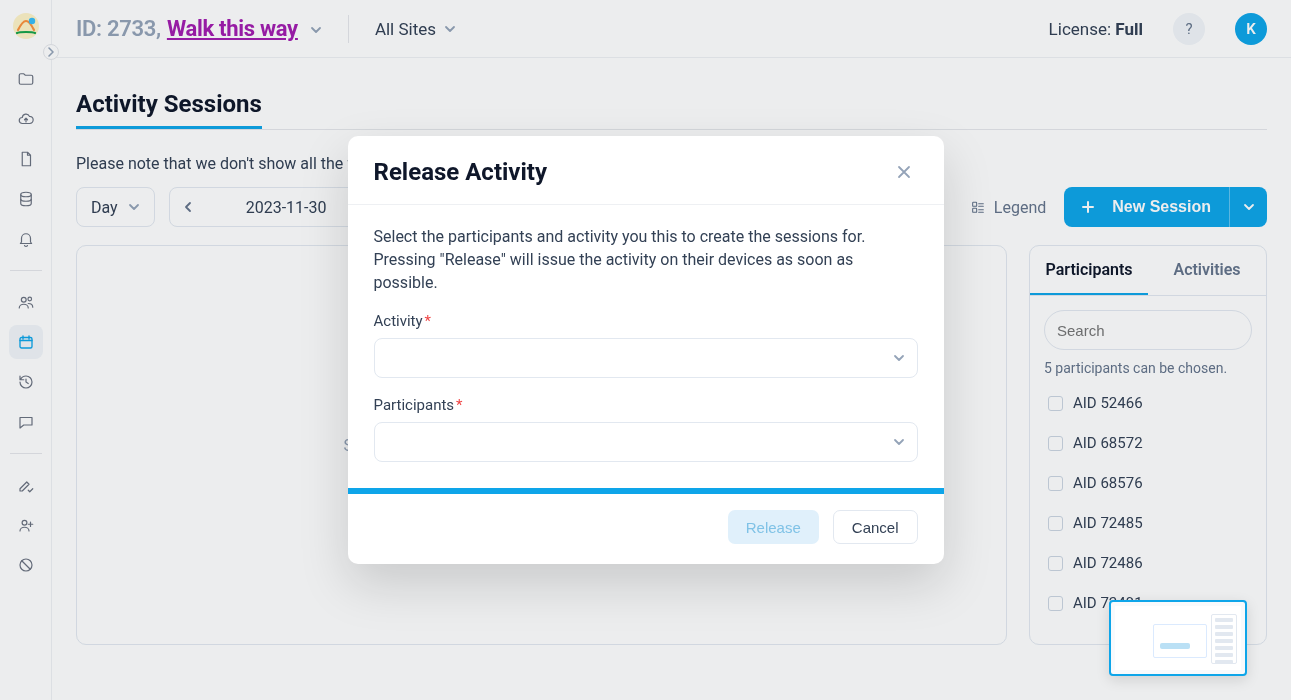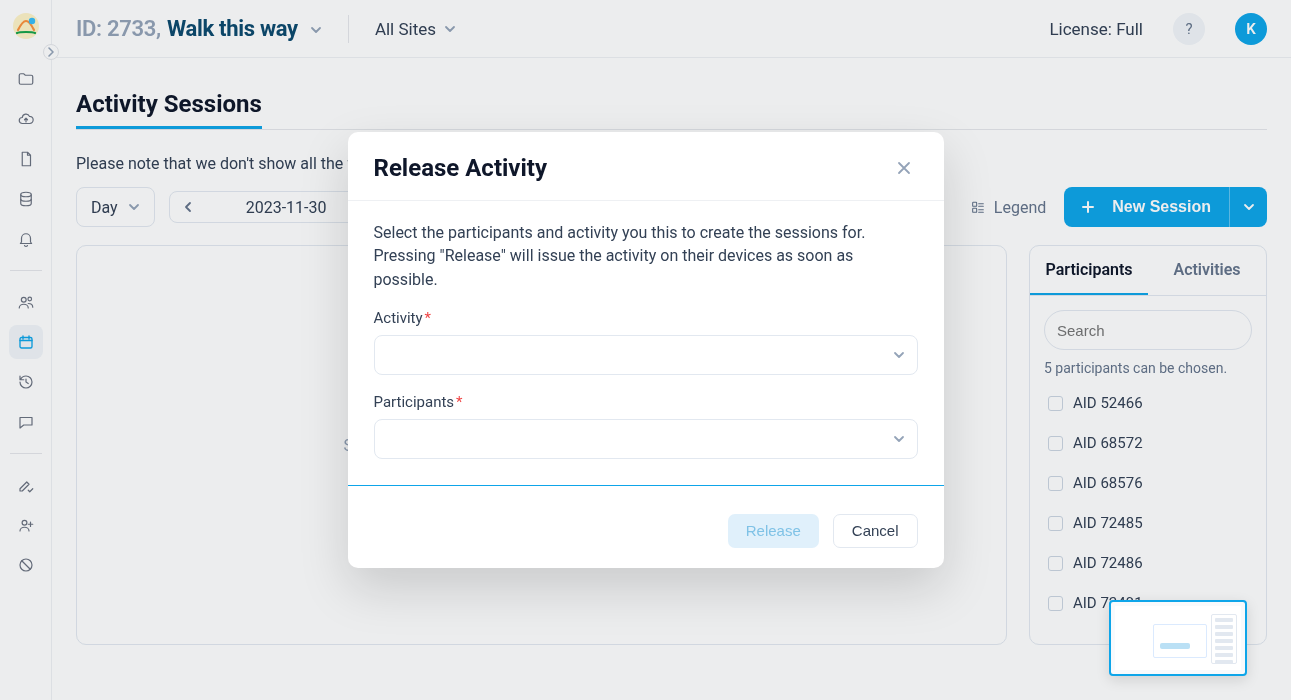--- a/index.html
+++ b/index.html
@@ -11,41 +11,41 @@
   .rail-group { display: flex; flex-direction: column; align-items: center; gap: 6px; width: 100%; }
   .rail-sep { width: 32px; height: 1px; background: #e5e7eb; margin: 10px 0; }
   .rail-item { width: 34px; height: 34px; border-radius: 8px; display: flex; align-items: center; justify-content: center; color: #6b7280; cursor: pointer; }
   .rail-item.active { background: #f1f5f9; color: #0ea5e9; }
   .rail-item svg { width: 18px; height: 18px; }
   .rail-expand { position: absolute; top: 44px; right: -8px; width: 16px; height: 16px; border-radius: 50%; background: #fff; border: 1px solid #e5e7eb; color: #94a3b8; display: flex; align-items: center; justify-content: center; font-size: 9px; cursor: pointer; }
   .main-col { flex: 1; display: flex; flex-direction: column; min-width: 0; }
   .topbar { height: 58px; border-bottom: 1px solid #eef0f3; display: flex; align-items: center; padding: 0 24px; gap: 20px; }
   .id-block { display: flex; align-items: baseline; gap: 6px; cursor: pointer; }
   .id-prefix { color: #94a3b8; font-size: 22px; font-weight: 600; letter-spacing: -0.3px; }
-  .id-title { color: #0c4a6e; font-size: 22px; font-weight: 700; letter-spacing: -0.3px; }
+  .id-title { color: #a21caf; font-size: 22px; font-weight: 700; letter-spacing: -0.3px; text-decoration: underline; }
   .id-caret { color: #94a3b8; margin-left: 6px; display: inline-flex; }
   .top-divider { width: 1px; height: 28px; background: #e5e7eb; margin: 0 6px; }
   .sites-select { display: flex; align-items: center; gap: 8px; color: #334155; font-size: 17px; cursor: pointer; }
   .sites-select .caret { color: #94a3b8; }
   .top-spacer { flex: 1; }
   .license { color: #334155; font-size: 17px; margin-right: 10px; }
-  .license strong { font-weight: 400; }
+  .license strong { font-weight: 700; }
   .topbtn-round { width: 32px; height: 32px; border-radius: 50%; background: #f1f5f9; color: #64748b; display: flex; align-items: center; justify-content: center; font-size: 15px; cursor: pointer; margin-right: 10px; }
   .avatar { width: 32px; height: 32px; border-radius: 50%; background: #0ea5e9; color: #fff; display: flex; align-items: center; justify-content: center; font-weight: 600; font-size: 15px; cursor: pointer; }
 
   .page { padding: 24px 24px 0 24px; display: flex; flex-direction: column; height: calc(100% - 58px); }
   .page-tabs { display: flex; border-bottom: 1px solid #e5e7eb; }
   .page-tab { font-size: 24px; font-weight: 700; color: #0f172a; padding: 8px 0; border-bottom: 3px solid #0ea5e9; }
   .note-line { margin-top: 24px; font-size: 16px; color: #334155; }
   .note-line a { color: #0ea5e9; text-decoration: none; }
 
   .controls-row { margin-top: 14px; display: flex; align-items: center; gap: 14px; }
   .ctrl { height: 40px; border: 1px solid #e2e8f0; border-radius: 8px; background: #fff; display: flex; align-items: center; padding: 0 14px; font-size: 16px; color: #334155; cursor: pointer; gap: 10px; }
   .ctrl .caret { color: #94a3b8; }
-  .date-nav { display: flex; align-items: center; border: 1px solid #e2e8f0; border-radius: 8px; height: 32px; overflow: hidden; }
+  .date-nav { display: flex; align-items: center; border: 1px solid #e2e8f0; border-radius: 8px; height: 40px; overflow: hidden; }
   .date-nav .arrow { width: 36px; display: flex; align-items: center; justify-content: center; color: #64748b; cursor: pointer; height: 100%; }
   .date-nav .date { padding: 0 40px; font-size: 16px; color: #334155; cursor: pointer; }
   .ctrl-link { display: flex; align-items: center; gap: 8px; color: #64748b; font-size: 16px; cursor: pointer; padding: 0 4px; }
   .ctrl-link svg { width: 16px; height: 16px; }
   .new-session-btn { height: 40px; padding: 0 18px; border-radius: 8px; background: #0ea5e9; color: #fff; font-size: 16px; font-weight: 600; display: flex; align-items: center; gap: 8px; cursor: pointer; border: none; }
   .new-session-btn svg { width: 12px; height: 12px; }
   .btn-caret-container { display: flex; }
   .btn-caret { width: 38px; height: 40px; background: #0ea5e9; border-radius: 0 8px 8px 0; display: flex; align-items: center; justify-content: center; color: #fff; cursor: pointer; border-left: 1px solid rgba(255,255,255,0.35); }
   .new-session-btn.grouped { border-radius: 8px 0 0 8px; gap: 18px; }
 
@@ -66,21 +66,21 @@
   .modal { width: 596px; background: #fff; border-radius: 10px; box-shadow: 0 20px 50px rgba(0,0,0,0.15); display: flex; flex-direction: column; overflow: hidden; }
   .modal-header { padding: 22px 26px 18px; display: flex; align-items: center; justify-content: space-between; }
   .modal-title { font-size: 24px; font-weight: 700; color: #0f172a; }
   .modal-close { width: 28px; height: 28px; display: flex; align-items: center; justify-content: center; color: #94a3b8; cursor: pointer; font-size: 16px; }
   .modal-divider { height: 1px; background: #eef0f3; }
   .modal-body { padding: 20px 26px 26px; font-size: 16px; color: #334155; display: flex; flex-direction: column; gap: 18px; }
   .modal-body p { line-height: 1.45; }
   .form-field label { display: block; font-size: 15px; color: #334155; margin-bottom: 8px; }
   .req { color: #ef4444; margin-left: 2px; }
   .select-box { height: 40px; border: 1px solid #e2e8f0; border-radius: 8px; display: flex; align-items: center; justify-content: flex-end; padding: 0 12px; color: #94a3b8; cursor: pointer; }
-  .modal-footer { padding: 28px 26px 20px; display: flex; justify-content: flex-end; gap: 14px; border-top: 1px solid #0ea5e9; }
+  .modal-footer { padding: 16px 26px 20px; display: flex; justify-content: flex-end; gap: 14px; border-top: 6px solid #0ea5e9; }
   .btn { height: 34px; padding: 0 18px; border-radius: 7px; font-size: 15px; font-weight: 500; cursor: pointer; display: flex; align-items: center; border: none; }
   .btn-primary-disabled { background: #e0f0fb; color: #7fc2e6; cursor: not-allowed; }
   .btn-outline { background: #fff; border: 1px solid #e2e8f0; color: #334155; }
 
   .pip { position: absolute; right: 44px; bottom: 24px; width: 138px; height: 76px; border: 2px solid #0ea5e9; border-radius: 4px; background: #f8fafc; box-shadow: 0 4px 14px rgba(0,0,0,0.12); overflow: hidden; }
   .pip-inner { position: absolute; inset: 4px; background: #fff; }
   .pip-modal { position: absolute; left: 38px; top: 18px; width: 54px; height: 34px; background: #fff; border: 1px solid #dbeafe; border-radius: 2px; }
   .pip-modal-bar { position: absolute; left: 6px; top: 18px; width: 30px; height: 6px; background: #bae0f5; border-radius: 2px; }
   .pip-side { position: absolute; right: 4px; top: 8px; width: 26px; bottom: 6px; background: #fff; border: 1px solid #e2e8f0; border-radius: 2px; }
   .pip-side-line { height: 4px; background: #e2e8f0; margin: 3px 3px 0; border-radius: 1px; }

